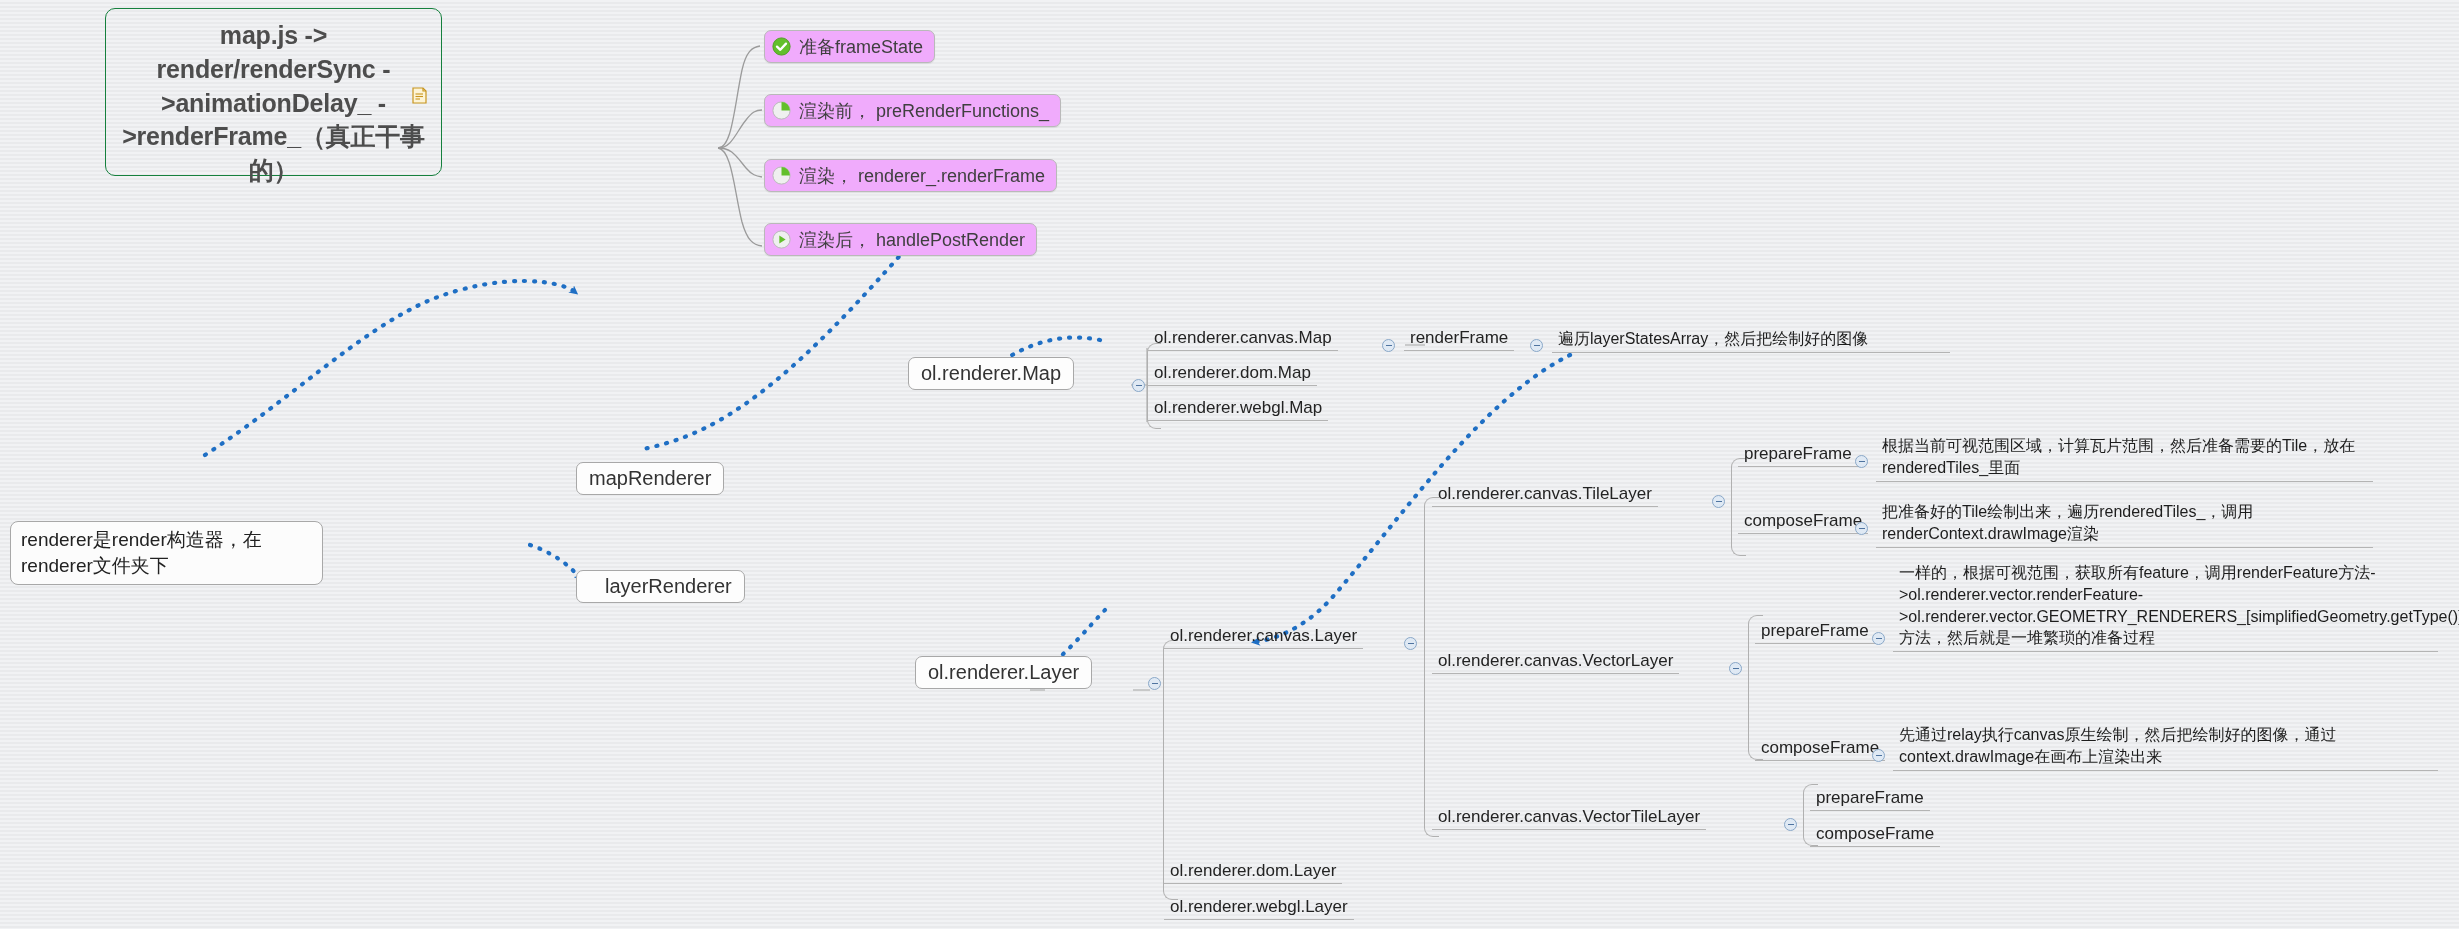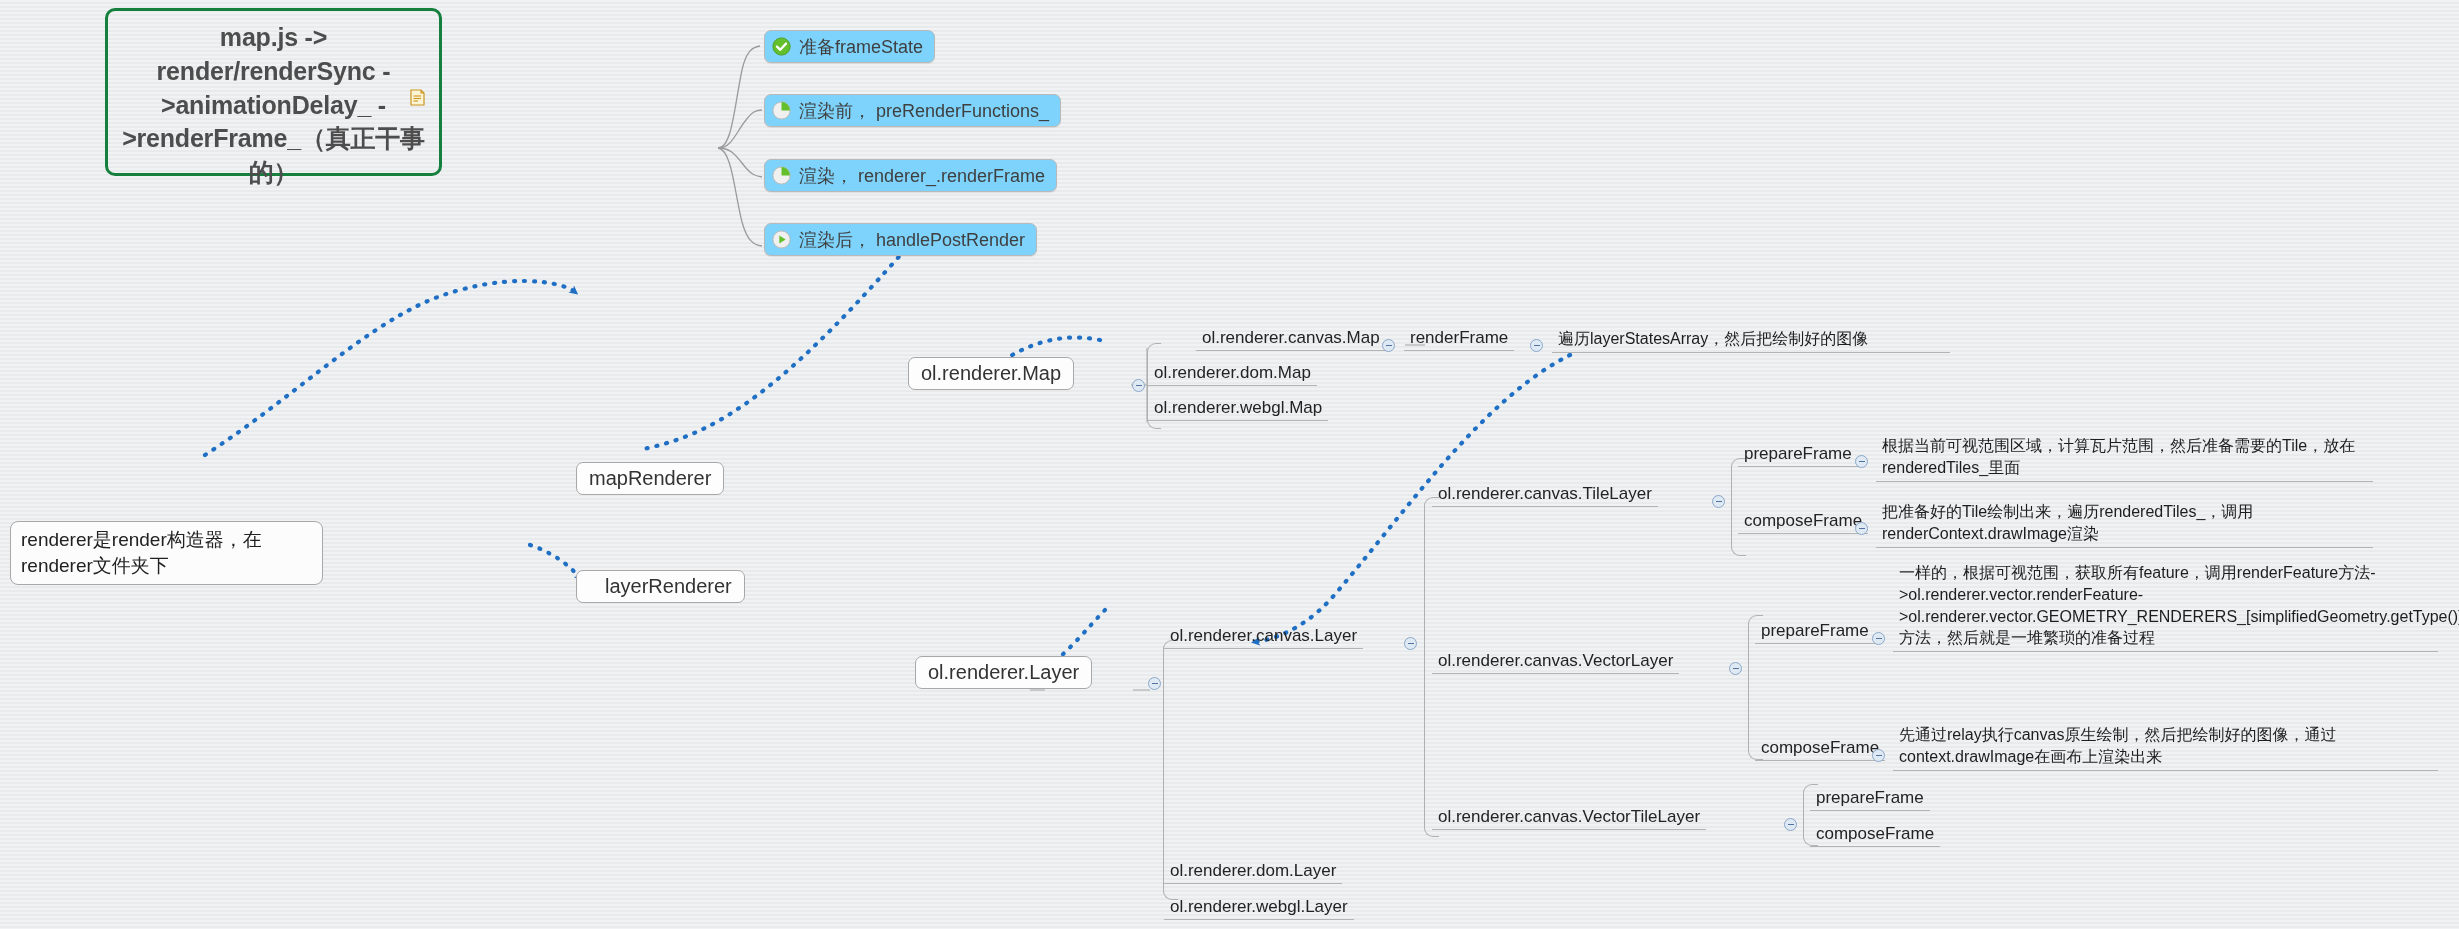--- a/index.html
+++ b/index.html
@@ -45,21 +45,21 @@
     align-items: center;
     white-space: nowrap;
   }
 
   
   .root-node {
     left: 105px;
     top: 8px;
     width: 337px;
     height: 168px;
-    border: 3px solid #15803d;
+    border: 1px solid #15803d;
     border-radius: 10px;
     background: transparent;
     display: block;
     padding: 10px 14px 0 14px;
   }
   .root-title {
     font-size: 25px;
     font-weight: bold;
     color: #4d4d4d;
     text-align: center;
@@ -72,21 +72,21 @@
     right: 14px;
     top: 78px;
     width: 15px;
     height: 17px;
   }
 
   
   .branch-node {
     border: 1px solid #b9b9b9;
     border-radius: 7px;
-    background: #7dd3fc;
+    background: #f0abfc;
     box-shadow: 0 1px 1px rgba(0,0,0,0.08);
     padding: 0 11px 0 7px;
     height: 33px;
     font-size: 18px;
     color: #3f3f3f;
     gap: 6px;
   }
   .branch-node .label { padding-left: 2px; }
 
   
@@ -277,21 +277,21 @@
     <span>layerRenderer</span>
   </div>
 
   <div class="node plain-node" style="left:908px; top:357px;">
     <span>ol.renderer.Map</span>
   </div>
   <span class="toggle" style="left:1132px; top:379px;"></span>
 
   <div class="bracket" style="left:1147px; top:343px; width:14px; height:86px;"></div>
 
-  <div class="node line-node" style="left:1148px; top:327px;margin-left:48px;">
+  <div class="node line-node" style="left:1148px; top:327px;">
     <span>ol.renderer.canvas.Map</span>
   </div>
   <span class="toggle" style="left:1382px; top:339px;"></span>
 
   <div class="node line-node" style="left:1148px; top:362px;">
     <span>ol.renderer.dom.Map</span>
   </div>
 
   <div class="node line-node" style="left:1148px; top:397px;">
     <span>ol.renderer.webgl.Map</span>

